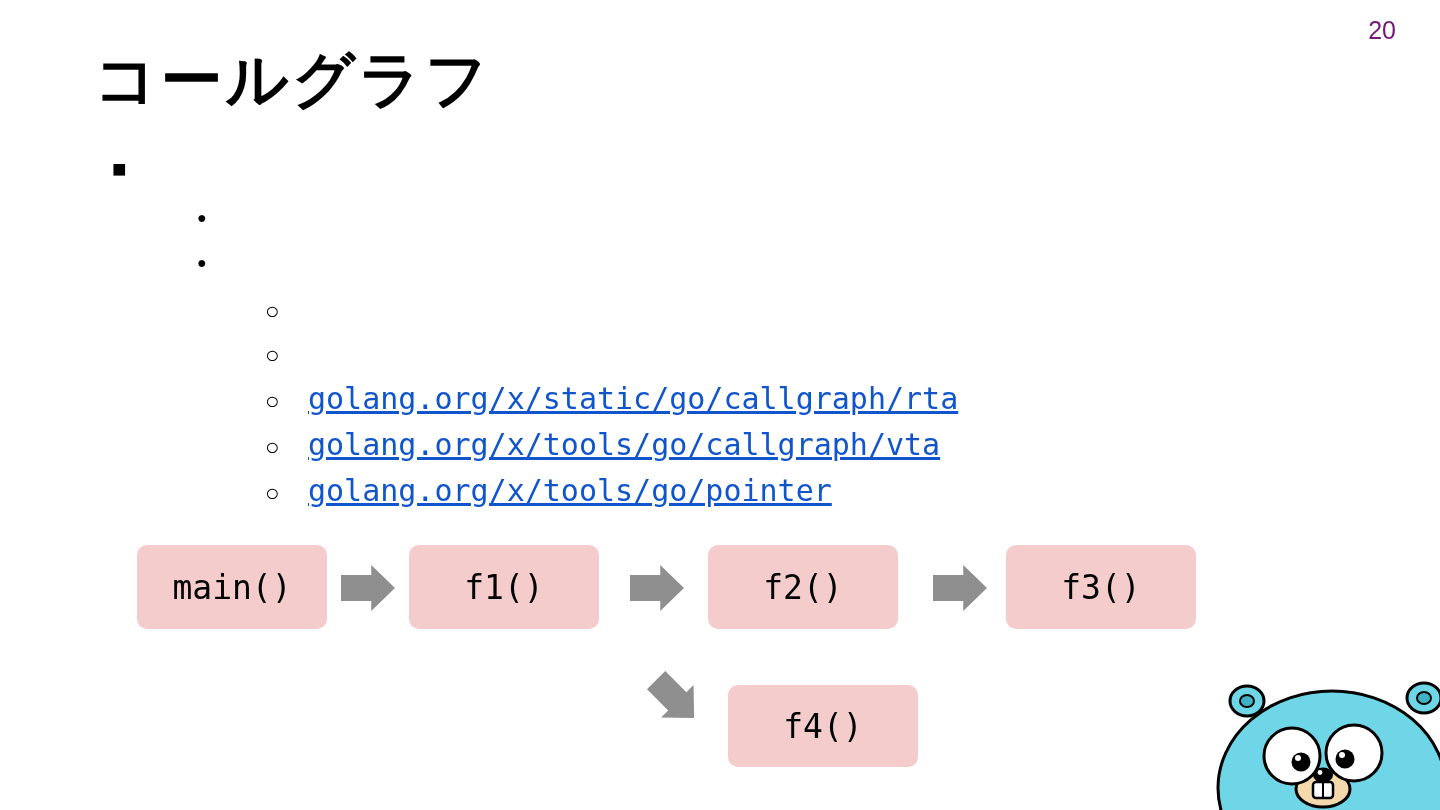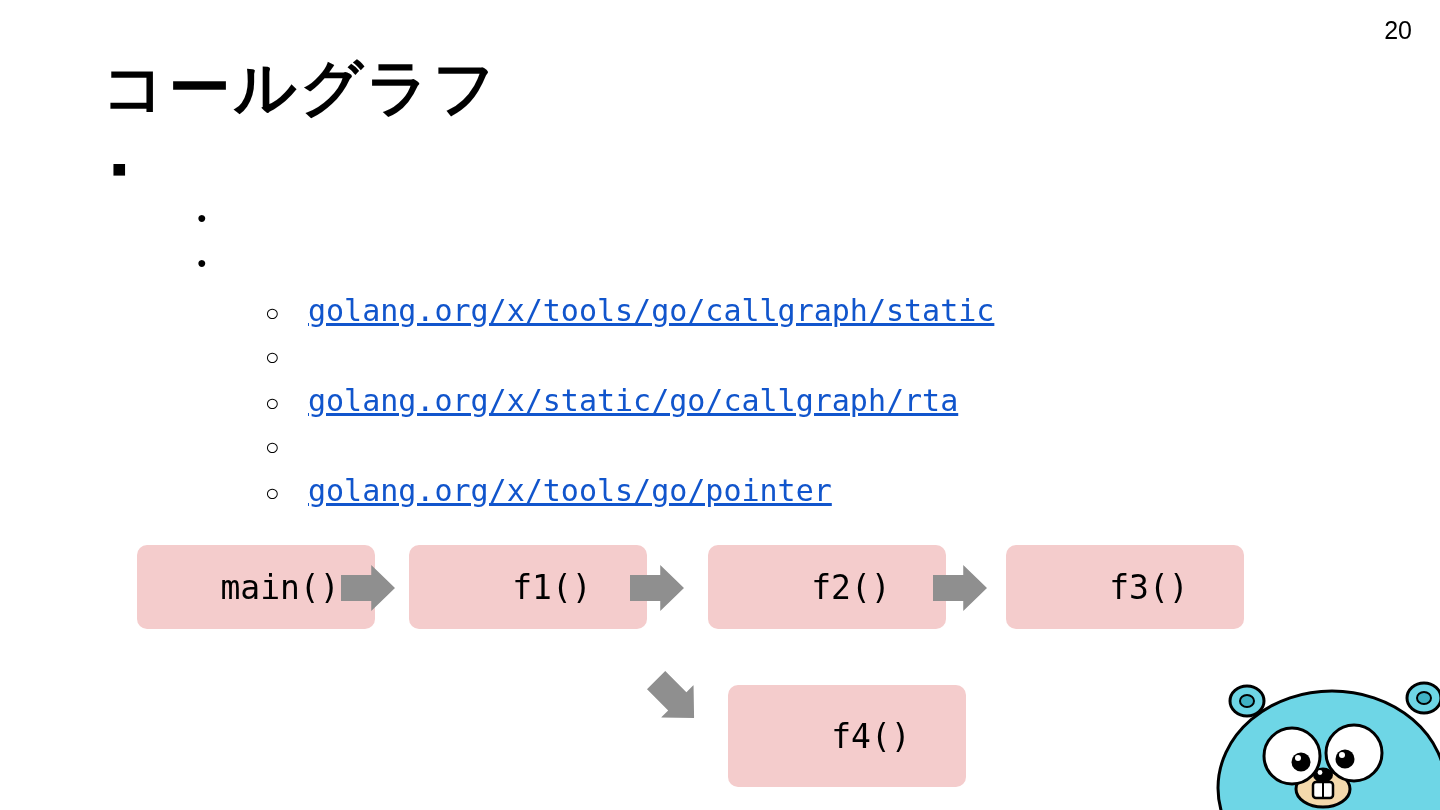--- a/index.html
+++ b/index.html
@@ -5,25 +5,25 @@
   html,body{margin:0;padding:0;background:#ffffff;}
   .slide{
     position:relative;
     width:1440px;height:810px;
     background:#ffffff;
     overflow:hidden;
     font-family:"Liberation Sans",sans-serif;
     color:#000;
   }
   .page-number{
-    position:absolute;top:16px;right:28px;
-    font-size:25px;color:#000000;
+    position:absolute;top:16px;right:44px;
+    font-size:25px;color:#701a75;
   }
   .title{
-    position:absolute;left:86px;top:30px;margin:16px;
+    position:absolute;left:86px;top:30px;margin:8px;
     font-size:62px;font-weight:700;letter-spacing:3px;color:#000;
   }
   .content{position:absolute;left:0;top:143px;width:1200px;}
   .line{display:flex;align-items:baseline;}
   .l1{padding-left:112px;font-size:40px;line-height:52px;}
   .l1 .marker{width:48px;font-size:24px;}
   .l2{padding-left:197px;font-size:28px;line-height:45px;}
   .l2 .marker{width:33px;font-size:16px;}
   .l3{padding-left:265px;font-size:30px;line-height:44px;font-family:"DejaVu Sans Mono",monospace;}
   .l3 .marker{width:43px;font-size:24px;font-family:"Liberation Sans",sans-serif;}
@@ -32,27 +32,27 @@
   .link{
     color:#1155cc;text-decoration:underline;cursor:pointer;
     font-family:"DejaVu Sans Mono",monospace;font-size:30px;
   }
   
   .node{
     position:absolute;
     width:190px;height:84px;
     background:#f4cccc;border-radius:10px;
     display:flex;align-items:center;justify-content:center;
-    font-family:"DejaVu Sans Mono",monospace;font-size:33px;color:#000;padding-left:48px;
+    font-family:"DejaVu Sans Mono",monospace;font-size:33px;color:#000;
   }
   .node-main{left:137px;top:545px;}
   .node-f1{left:409px;top:545px;}
   .node-f2{left:708px;top:545px;}
   .node-f3{left:1006px;top:545px;}
-  .node-f4{left:728px;top:685px;height:102px;}
+  .node-f4{left:728px;top:685px;height:82px;}
   .arrow{
     position:absolute;width:54px;height:46px;background:#8f8f8f;
     clip-path:polygon(0 22%,56% 22%,56% 0%,100% 50%,56% 100%,56% 78%,0 78%);
   }
   .arrow-1{left:341px;top:565px;}
   .arrow-2{left:630px;top:565px;}
   .arrow-3{left:933px;top:565px;}
   .arrow-4{left:648px;top:676px;transform:rotate(45deg);}
   
   .gopher{position:absolute;right:-22px;bottom:-28px;width:260px;height:170px;}
@@ -76,31 +76,31 @@
       <span class="marker">●</span>
     </div>
 
     <div class="line l2">
       <span class="marker">●</span>
     </div>
 
     <div class="l3-group">
       <div class="line l3">
         <span class="marker">○</span>
-        <a class="link">golang.org/x/tools/go/callgraph/static</a>
       </div>
       <div class="line l3">
         <span class="marker">○</span>
       </div>
       <div class="line l3">
         <span class="marker">○</span>
         <a class="link">golang.org/x/static/go/callgraph/rta</a>
       </div>
       <div class="line l3">
         <span class="marker">○</span>
+        <a class="link">golang.org/x/tools/go/callgraph/vta</a>
       </div>
       <div class="line l3">
         <span class="marker">○</span>
         <a class="link">golang.org/x/tools/go/pointer</a>
       </div>
     </div>
 
   </div>
 
   <div>

